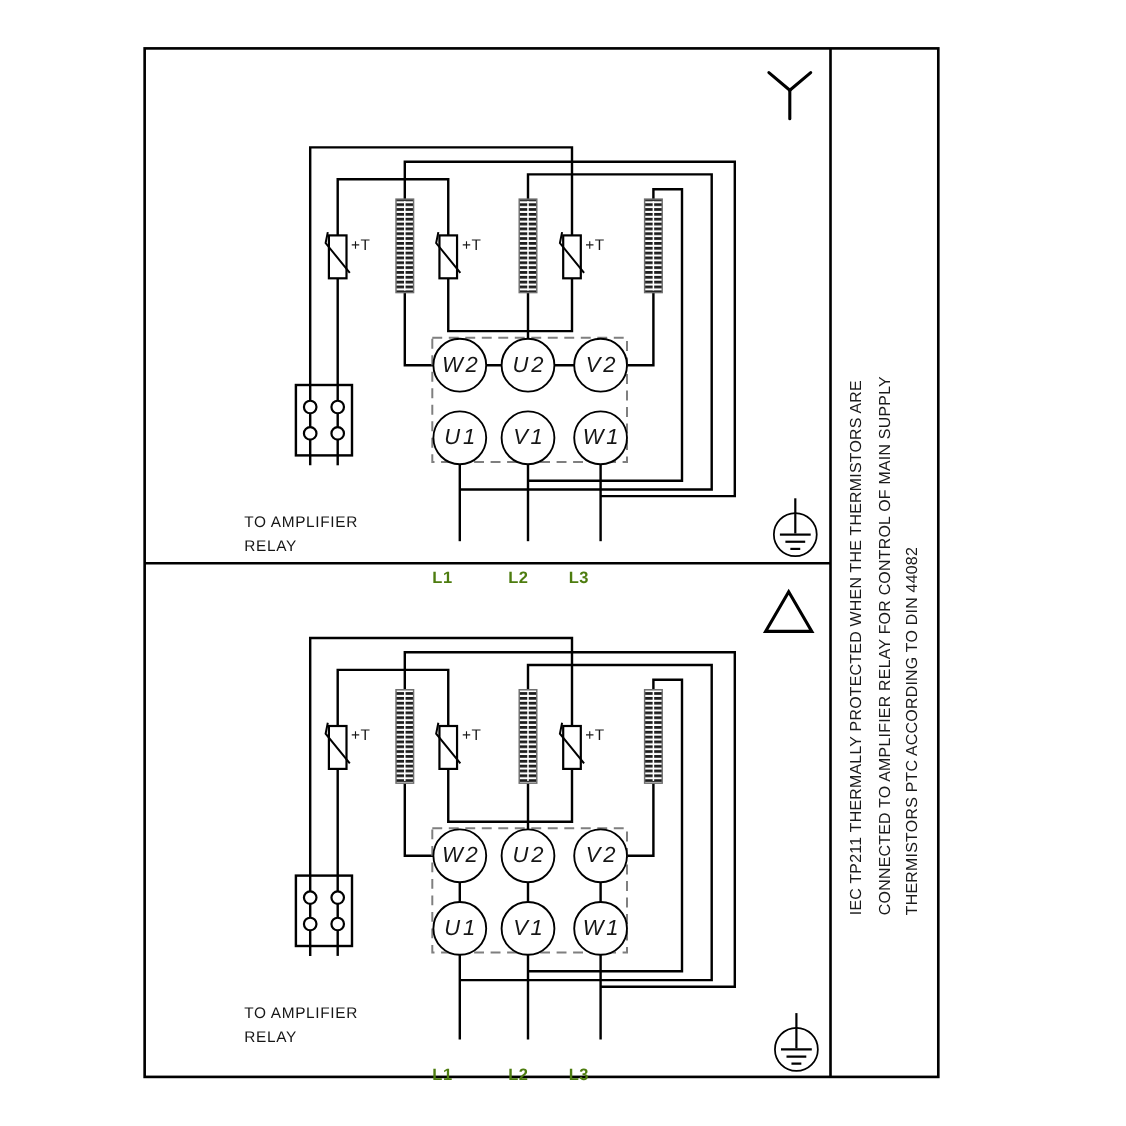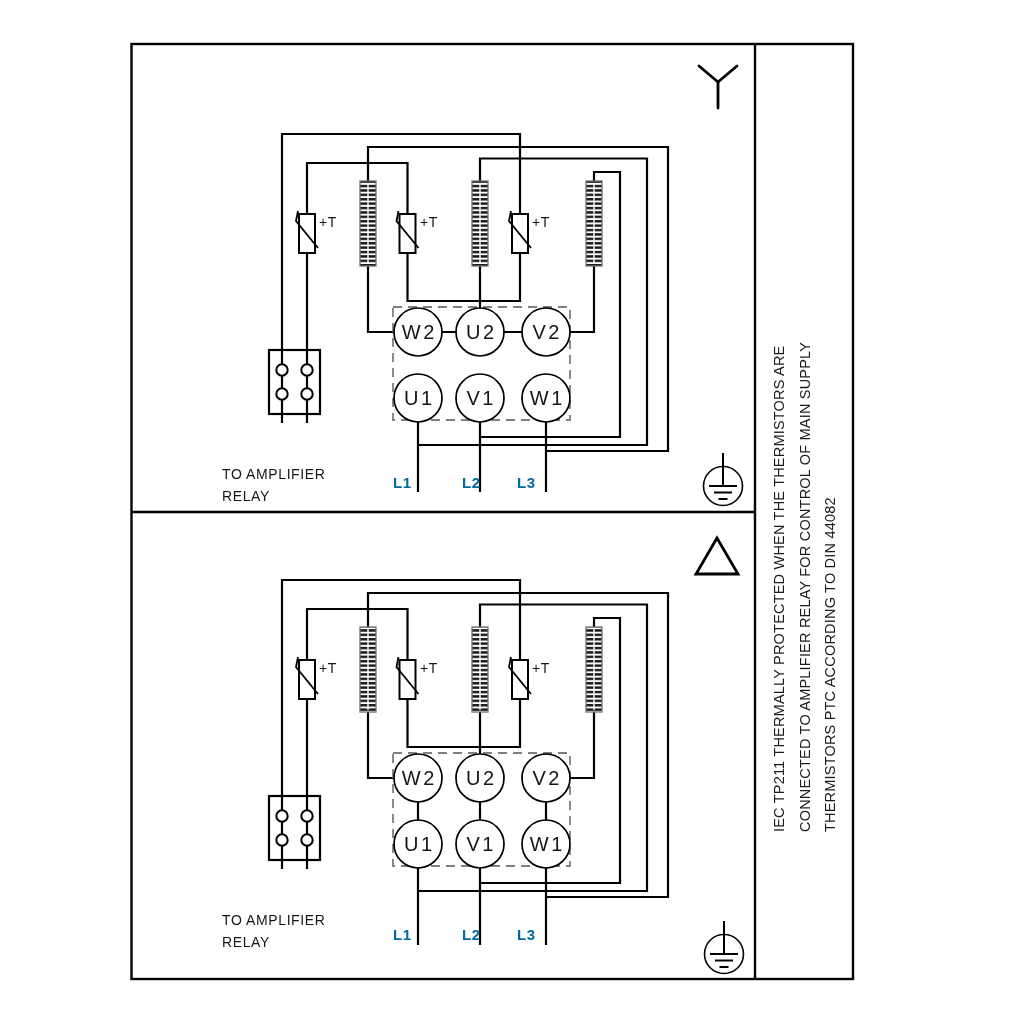--- a/index.html
+++ b/index.html
@@ -27,31 +27,33 @@
   }
   .term {
     width: 48px;
     height: 48px;
     line-height: 48px;
     text-align: center;
     font-size: 20px;
     letter-spacing: 2.5px;
     text-indent: 2.5px;
     color: #161616;
+    font-style: italic;
   }
   .tlabel {
     font-size: 14px;
     color: #161616;
     letter-spacing: 0.5px;
   }
   .llabel {
     font-size: 15px;
     font-weight: 600;
-    color: #0369a1;
+    color: #4d7c0f;
     letter-spacing: 0.5px;
+    margin-top: 43px;
   }
   .caption {
     font-size: 14px;
     color: #161616;
     letter-spacing: 0.6px;
     margin-top: 32px;
   }
   .side-note {
     position: absolute;
     left: 581px;

